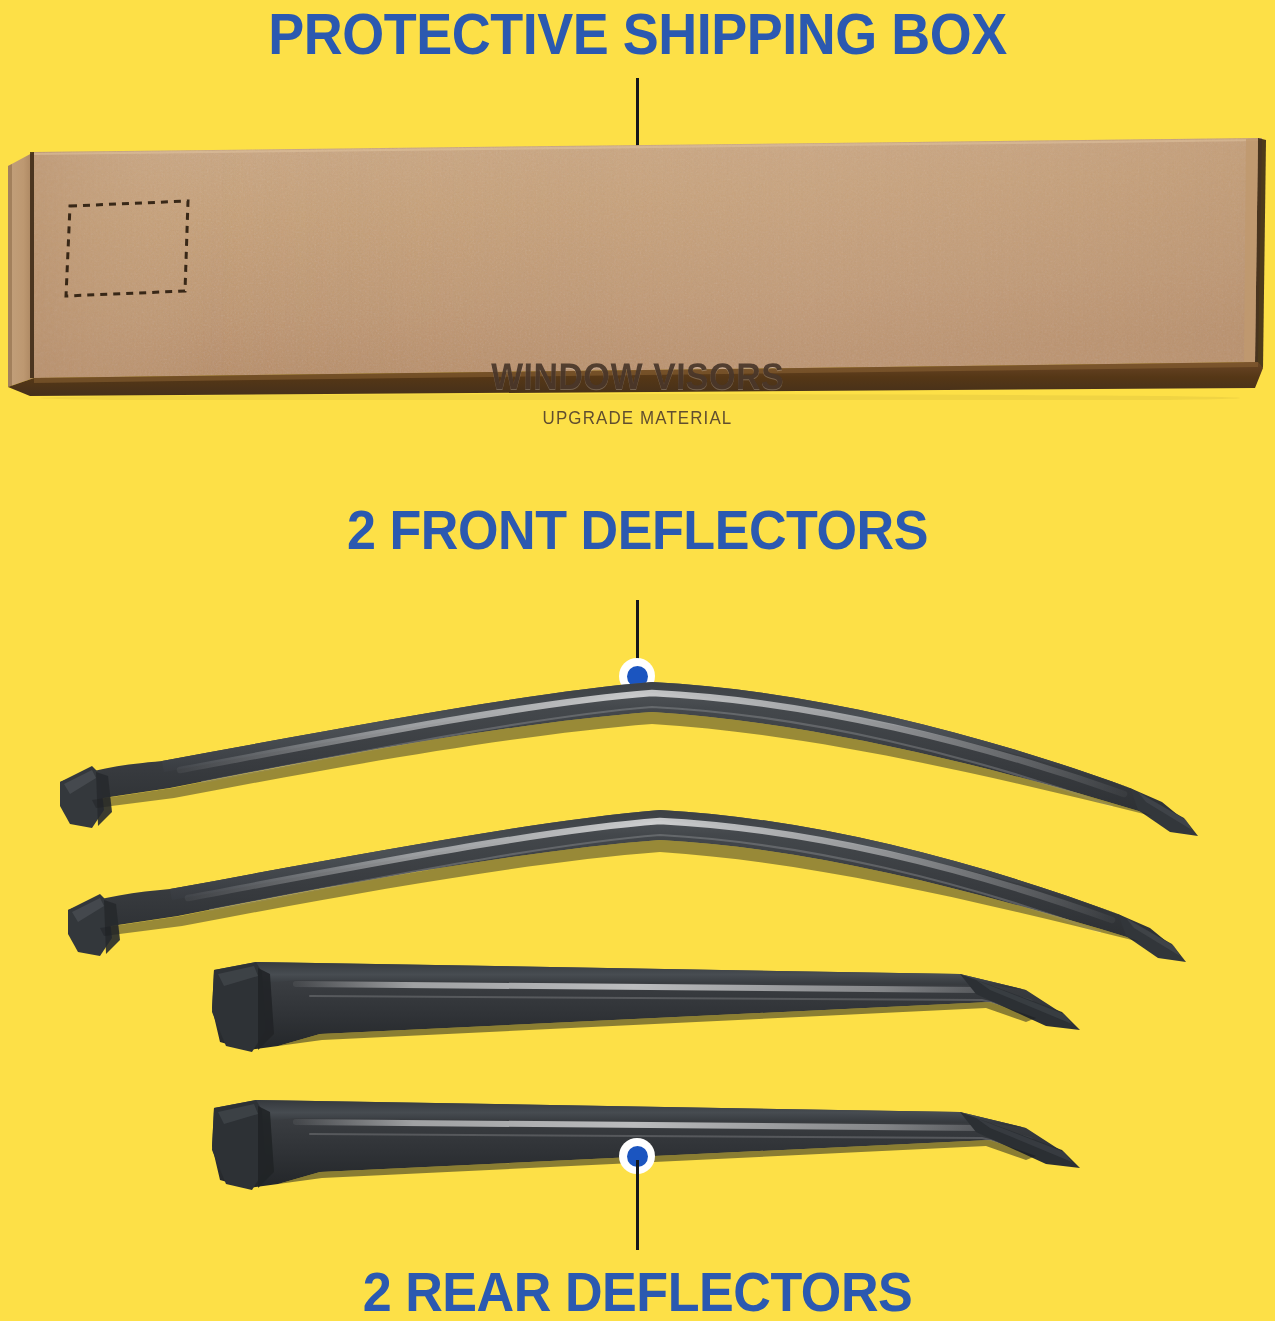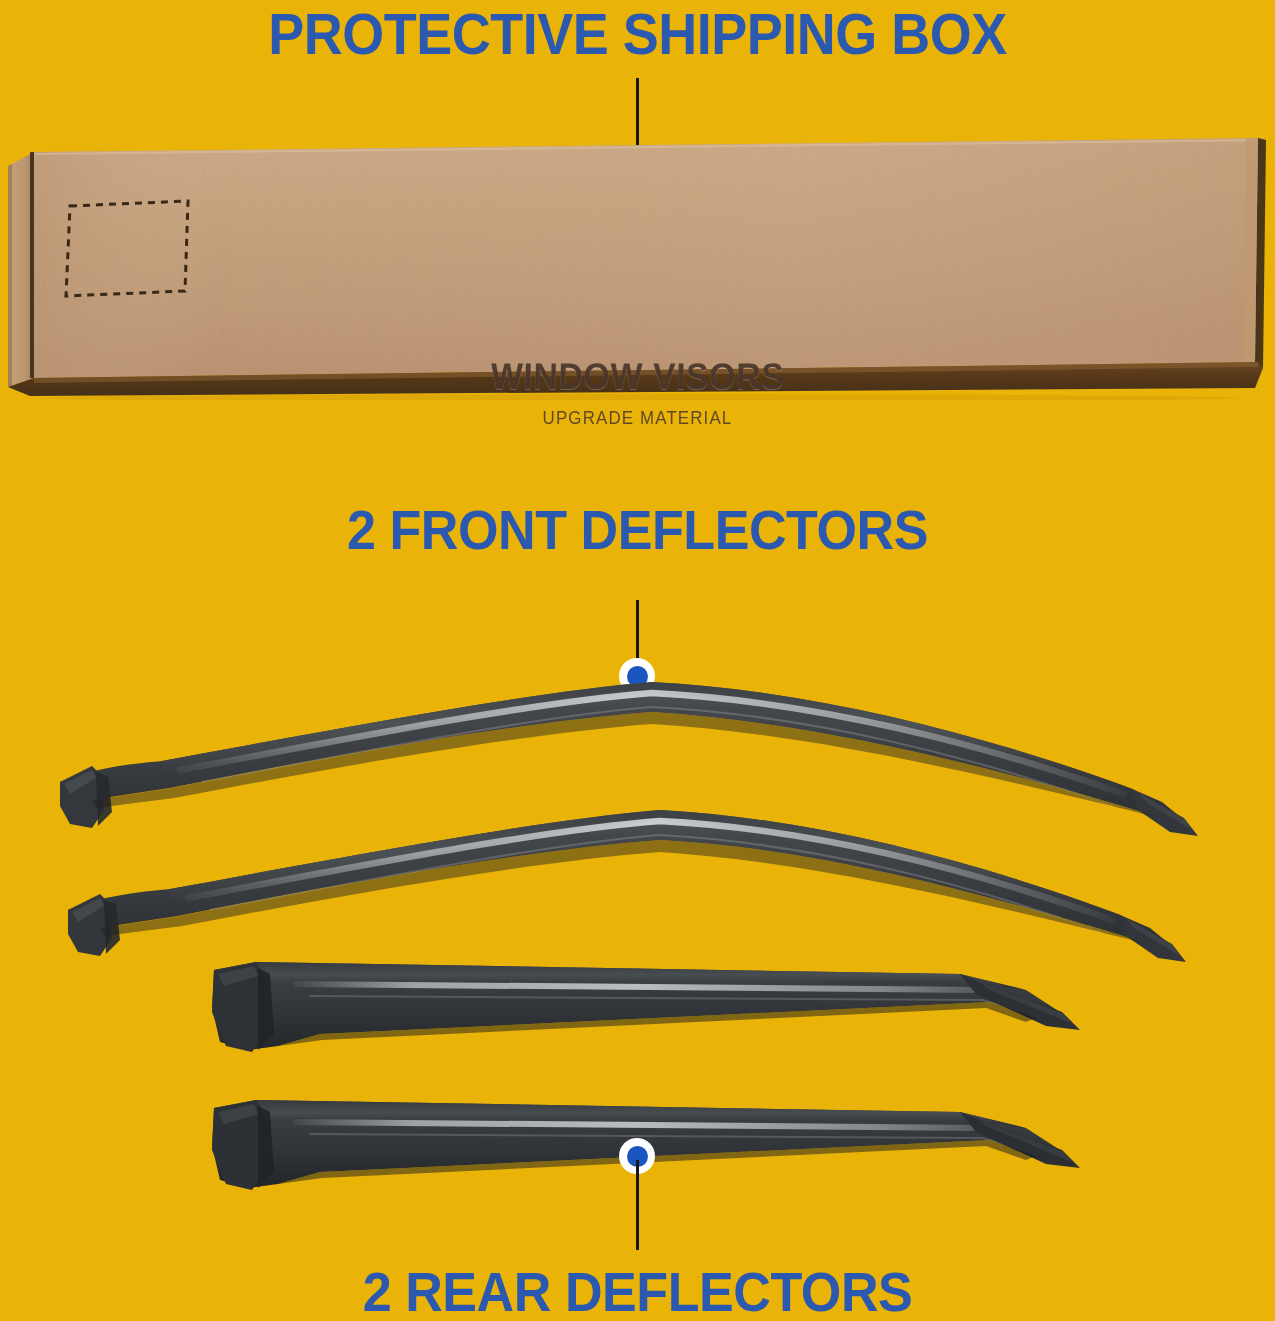--- a/index.html
+++ b/index.html
@@ -15,21 +15,21 @@
     position: relative;
     overflow: hidden;
     -webkit-font-smoothing: antialiased;
   }
 
   .stage {
     position: absolute;
     inset: 0;
     width: 1275px;
     height: 1321px;
-    background: #eab308;
+    background: #fde047;
   }
 
   
   .heading {
     position: absolute;
     width: 100%;
     text-align: center;
     color: #2B59B0;
     font-family: "Liberation Sans", sans-serif;
     font-weight: bold;

